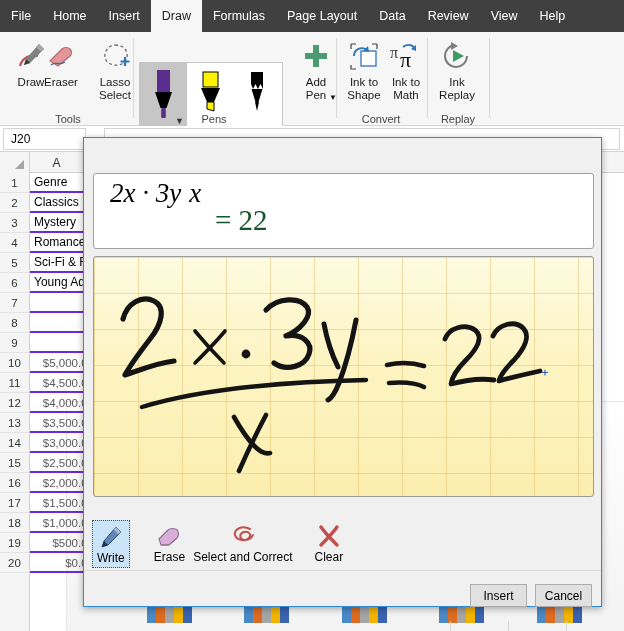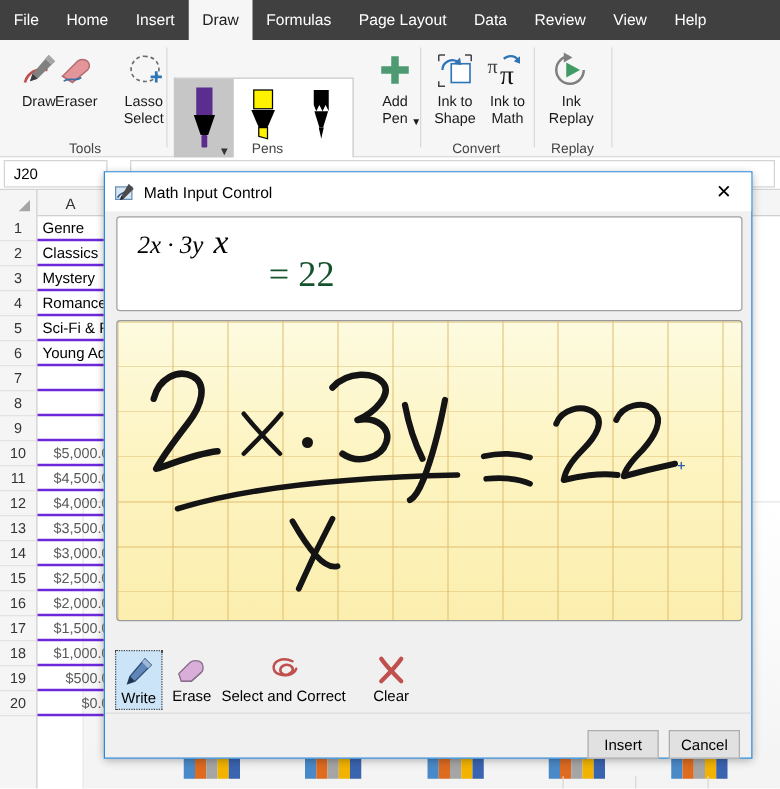--- a/index.html
+++ b/index.html
@@ -247,21 +247,21 @@
     border-radius: 3px;
     overflow: hidden;
   }
   .math-frac {
     position: absolute; left: 12px; top: 4px;
     display: inline-block;
     font-family: "Liberation Serif", serif;
     color: #000;
   }
   .frac-num {
-    font-size: 20px; font-style: normal;
+    font-size: 27px; font-style: normal;
     text-align: center;
     padding: 0 4px 1px 4px;
     white-space: nowrap;
   }
   .frac-bar {
     height: 2px; background: #000;
   }
   .frac-den {
     font-size: 27px;
     text-align: center;
@@ -602,32 +602,20 @@
         <div class="axis-lbl" style="top: 300px; left: 0px;">$2,000.00</div>
         <div class="axis-lbl" style="top: 320px; left: 0px;">$1,500.00</div>
         <div class="axis-lbl" style="top: 340px; left: 0px;">$1,000.00</div>
         <div class="axis-lbl" style="top: 360px; left: 0px;">$500.00</div>
         <div class="axis-lbl" style="top: 380px; left: 0px;">$0.00</div>
       </div>
   </div>
 
   <div class="dialog">
 
-    <div class="dlg-title">
-      <span class="dlg-icon">
-        <svg width="16" height="16" viewBox="0 0 16 16">
-          <rect x="0.5" y="3.5" width="13" height="10" fill="#d7e6f5" stroke="#6a8fb5" stroke-width="1"></rect>
-          <path d="M2 12 C5 7, 8 9, 12 5" stroke="#2a4f7a" stroke-width="1.2" fill="none"></path>
-          <path d="M11 1 L15 5 L7 13 L4 14 L5 11 Z" fill="#4a4a4a"></path>
-          <path d="M4 14 L5 11 L7 13 Z" fill="#222"></path>
-        </svg>
-      </span>
-      <span class="dlg-title-text">Math Input Control</span>
-      <span class="dlg-close">✕</span>
-    </div>
 
     <div class="preview-box">
       <span class="math-frac">
         <span class="frac-num mi">2x · 3y</span>
         <span class="frac-bar"></span>
         <span class="frac-den mi">x</span>
       </span>
       <span class="math-eq">= 22</span>
     </div>
 
@@ -668,21 +656,21 @@
       <div class="tool sel">
         <span class="tic">
           <svg width="24" height="24" viewBox="0 0 24 24">
             <path d="M17 2 L22 7 L9 20 L3 22 L5 16 Z" fill="#5f87b8" stroke="#2f4f78" stroke-width="1"></path>
             <path d="M3 22 L5 16 L9 20 Z" fill="#20344f"></path>
             <path d="M17 2 L22 7 L19.5 9.5 L14.5 4.5 Z" fill="#9fb9d6"></path>
           </svg>
         </span>
         <span class="tlbl">Write</span>
       </div>
-      <div class="tool" style="margin-left:4px;">
+      <div class="tool" style="margin-left:20px;">
         <span class="tic">
           <svg width="26" height="22" viewBox="0 0 26 22">
             <path d="M3 14 L12 5 C14 3, 19 3, 21 5 C23 7, 23 11, 21 13 L13 20 L5 20 Z" fill="#D9AFD9" stroke="#8a6e8c" stroke-width="1.1"></path>
             <path d="M5 20 L13 20 L21 13" fill="none" stroke="#8a6e8c" stroke-width="1"></path>
           </svg>
         </span>
         <span class="tlbl">Erase</span>
       </div>
       <div class="tool" style="">
         <span class="tic">

